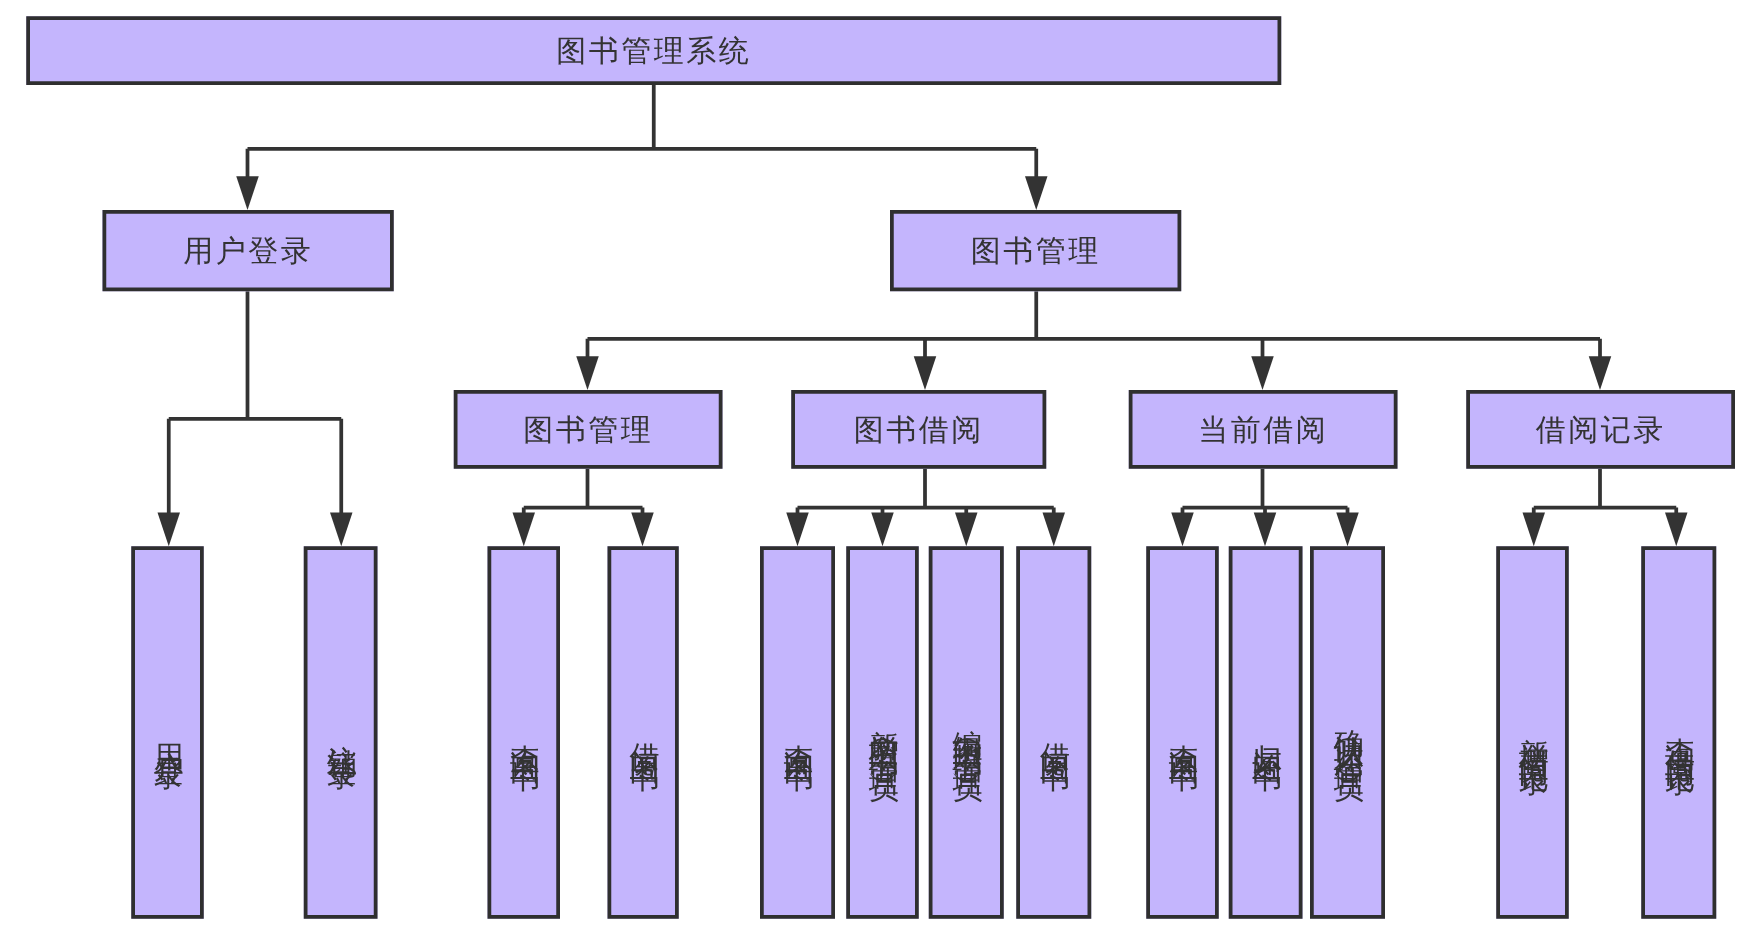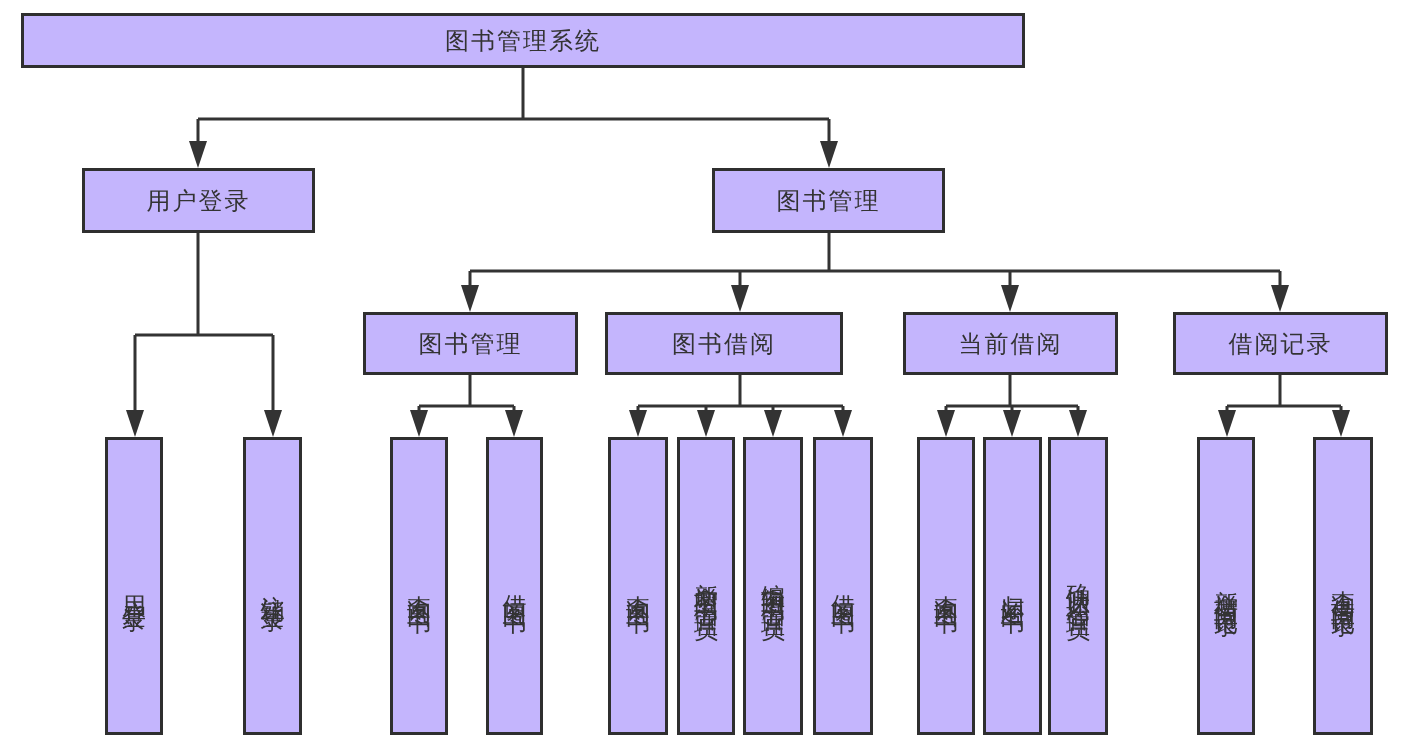--- a/index.html
+++ b/index.html
@@ -99,21 +99,21 @@
       <polygon points="1332,410 1350,410 1341,437"></polygon>
     </g>
   </svg>
 
   <div class="node hlabel" style="left:21px; top:13px; width:1004px; height:55px;">图书管理系统</div>
 
   <div class="node hlabel" style="left:82px; top:168px; width:233px; height:65px;">用户登录</div>
   <div class="node hlabel" style="left:712px; top:168px; width:233px; height:65px;">图书管理</div>
 
   <div class="node hlabel" style="left:363px; top:312px; width:215px; height:63px;">图书管理</div>
-  <div class="node hlabel" style="left:605px; top:312px; width:238px; height:63px;">图书借阅</div>
+  <div class="node hlabel" style="left:633px; top:312px; width:204px; height:63px;">图书借阅</div>
   <div class="node hlabel" style="left:903px; top:312px; width:215px; height:63px;">当前借阅</div>
   <div class="node hlabel" style="left:1173px; top:312px; width:215px; height:63px;">借阅记录</div>
 
   <div class="node leaf" style="left:105px; top:437px; width:58px; height:298px;">用户登录</div>
   <div class="node leaf" style="left:243px; top:437px; width:59px; height:298px;">注销登录</div>
 
   <div class="node leaf" style="left:390px; top:437px; width:58px; height:298px;">查询图书</div>
   <div class="node leaf" style="left:486px; top:437px; width:57px; height:298px;">借阅图书</div>
 
   <div class="node leaf" style="left:608px; top:437px; width:60px; height:298px;">查询图书</div>

